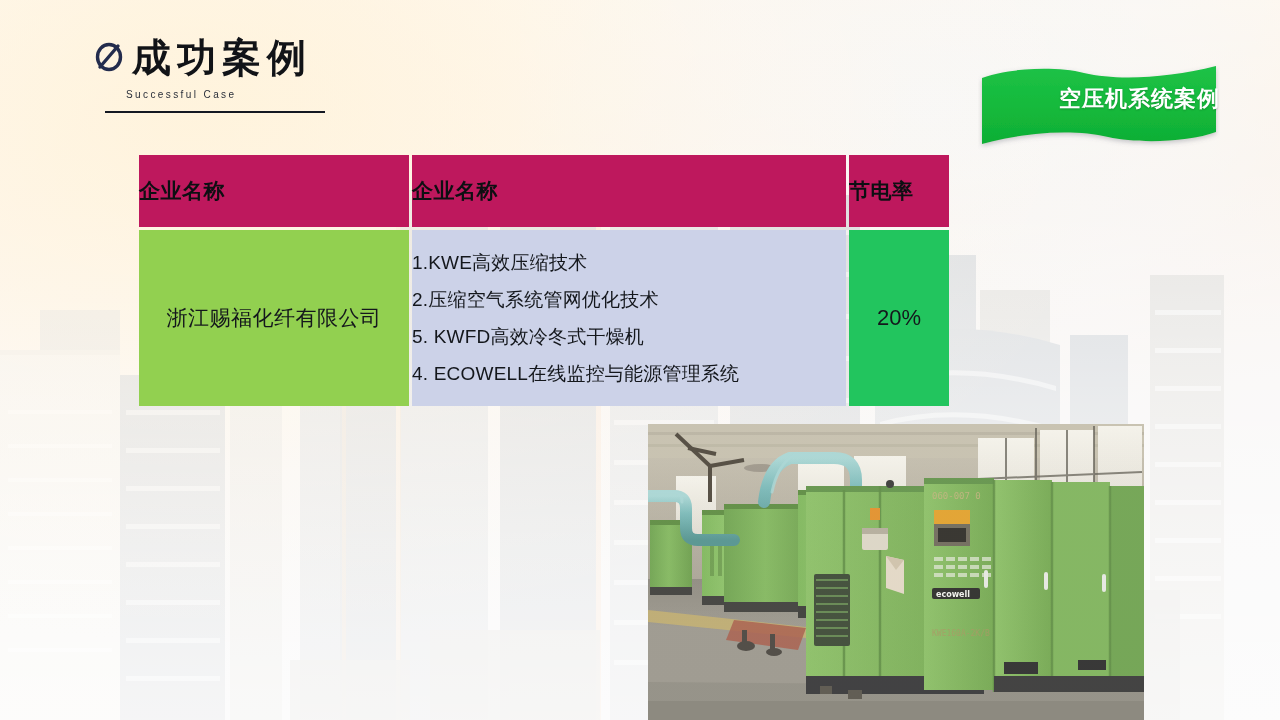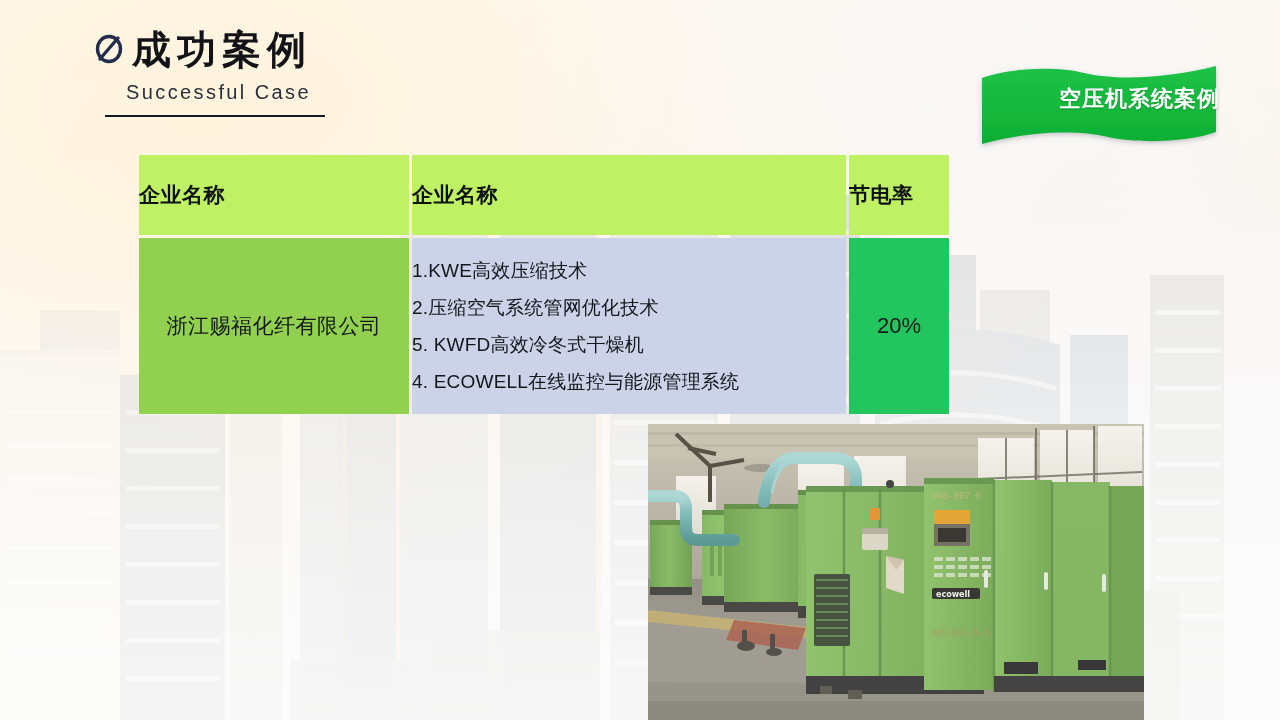--- a/index.html
+++ b/index.html
@@ -80,21 +80,21 @@
     background: radial-gradient(ellipse at 18% 14%,
       rgba(255,243,220,0.75) 0%,
       rgba(255,246,232,0.35) 34%,
       rgba(255,255,255,0.0) 62%);
   }
 
   
   .title-block {
     position: absolute;
     left: 92px;
-    top: 28px;
+    top: 36px;
     width: 420px;
   }
   .title-row {
     display: flex;
     align-items: center;
     gap: 6px;
   }
   .oslash-icon {
     width: 34px; height: 34px;
     flex: 0 0 34px;
@@ -109,21 +109,21 @@
     color: #111317;
     letter-spacing: 6px;
     line-height: 1.12;
     white-space: nowrap;
   }
 
   .title-en {
     margin-left: 34px;
     margin-top: 9px;
     font-family: "Liberation Sans", "DejaVu Sans", sans-serif;
-    font-size: 20px;
+    font-size: 10px;
     color: #2a2f3a;
     letter-spacing: 2.4px;
     white-space: nowrap;
   }
 
   .title-rule {
     margin-left: 13px;
     margin-top: 11px;
     width: 220px;
     height: 2px;
@@ -167,22 +167,22 @@
   .case-table td, .case-table th {
     padding: 0;
     vertical-align: middle;
   }
 
   .col-name  { width: 270px; }
   .col-tech  { width: 434px; }
   .col-rate  { width: 100px; }
 
   .th-cell {
-    background: #bef264;
-    height: 80px;
+    background: #be185d;
+    height: 72px;
     padding: 0 16px;
     text-align: left;
     font-family: "DejaVu Sans", "Liberation Sans", sans-serif;
     font-size: 21px;
     font-weight: bold;
     color: #0d0f12;
     letter-spacing: 0.5px;
   }
   .th-rate { text-align: left; padding-left: 12px; }
 

